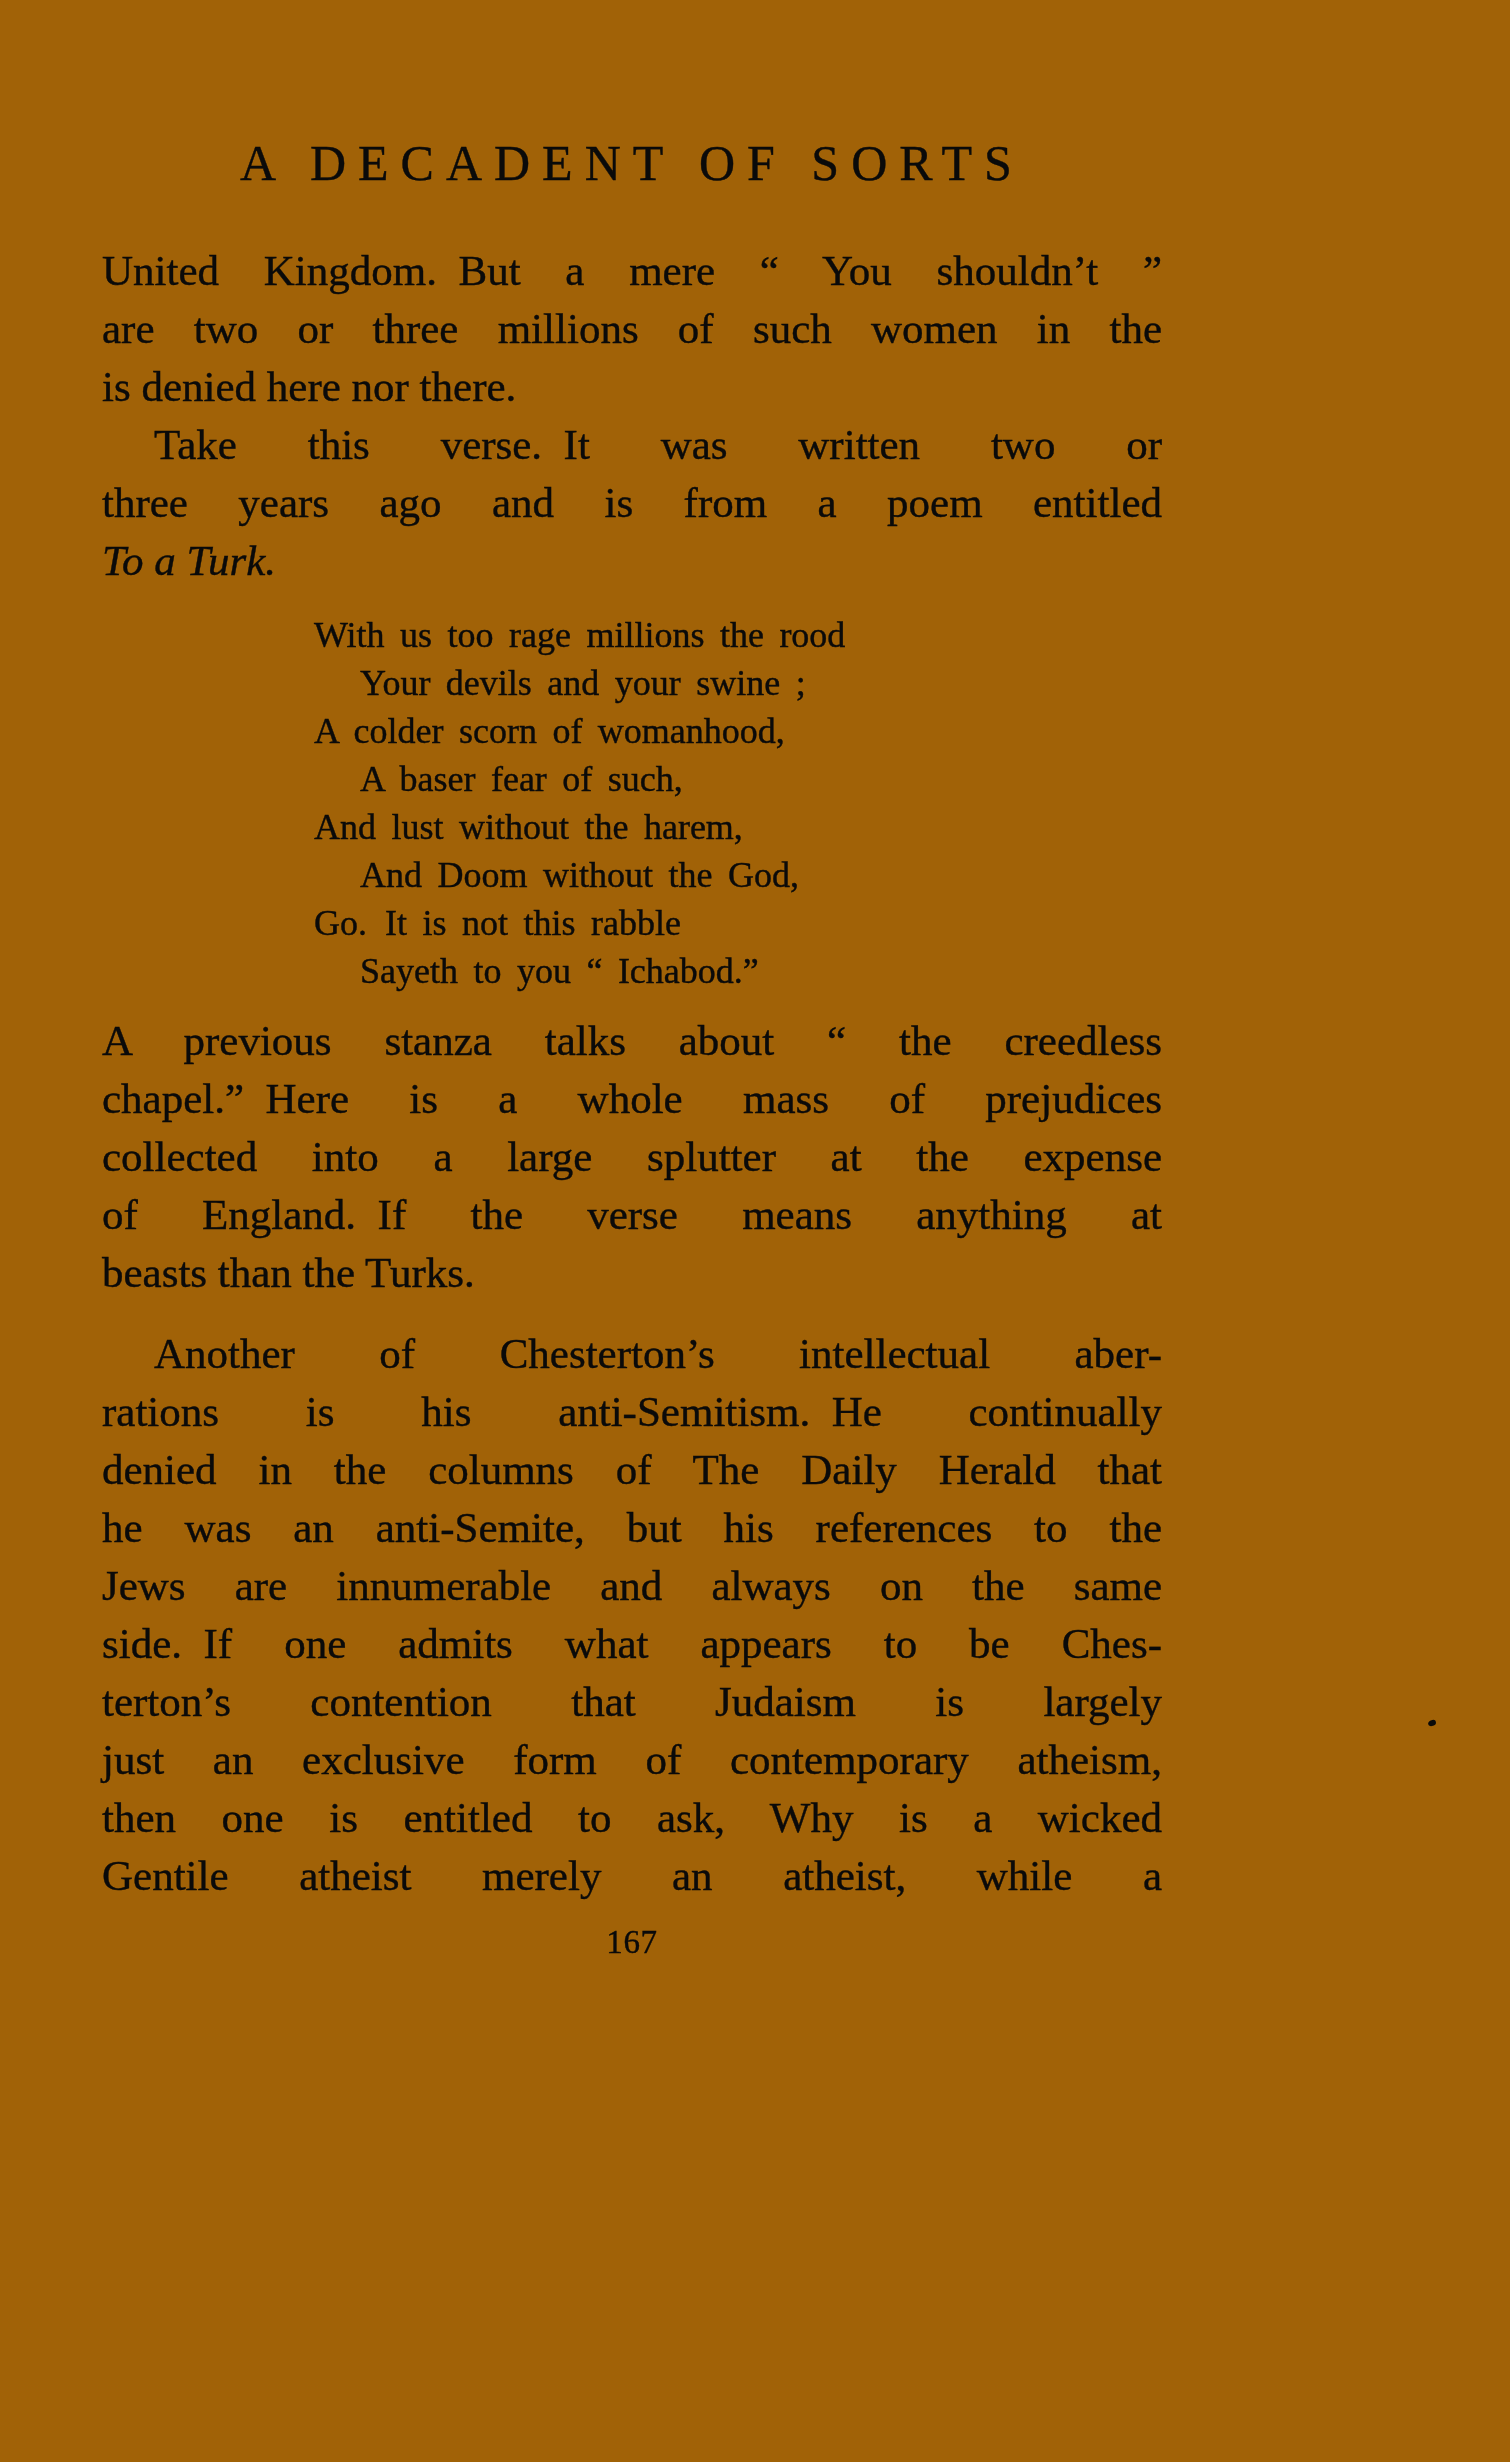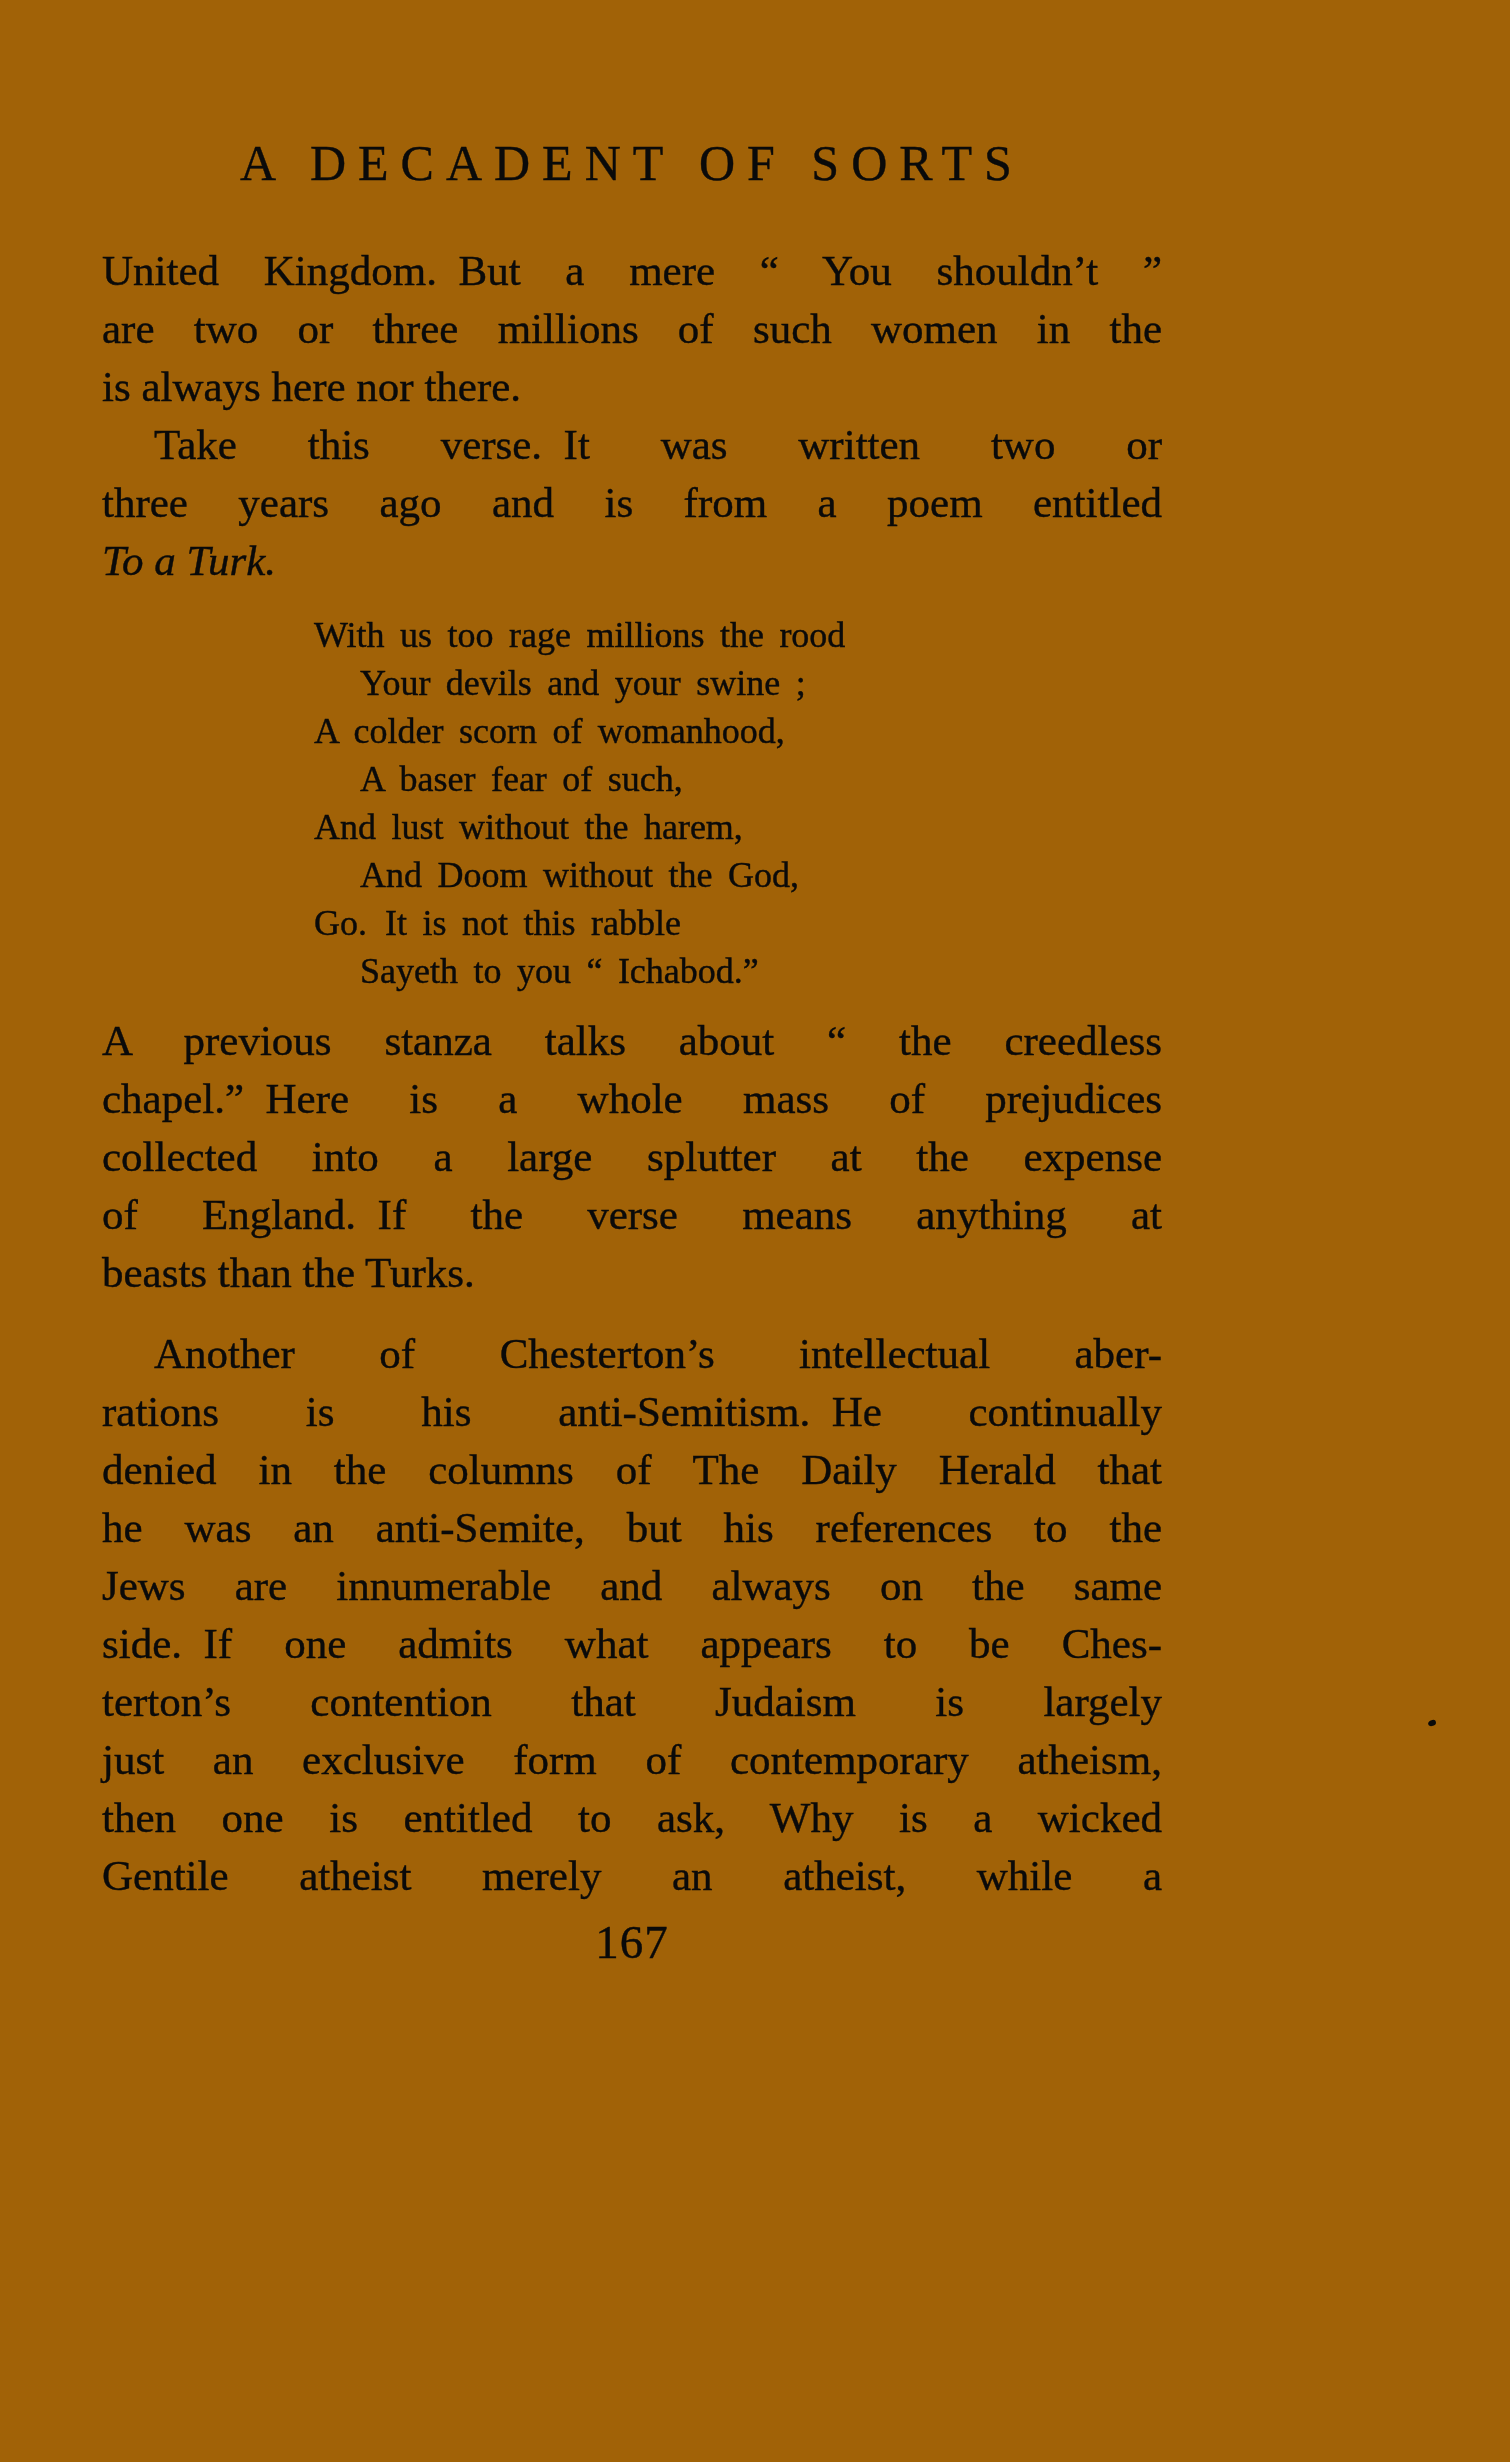--- a/index.html
+++ b/index.html
@@ -39,21 +39,21 @@
   .poem {
     margin: 20.5px 0 17.5px 212px;
     font-size: 36px;
     line-height: 48px;
     word-spacing: 0.18em;
   }
   .pi { margin-left: 46px; }
   .pagenum {
     margin-top: 7.6px;
     text-align: center;
-    font-size: 47px;
+    font-size: 33px;
     line-height: 58px;
     letter-spacing: 0.02em;
   }
   .speck {
     position: absolute;
     left: 1428px;
     top: 1720px;
     width: 8.4px;
     height: 6px;
     background: #0a0a0a;
@@ -66,21 +66,21 @@
 
 <div class="page">
 
   <div class="running-head">A DECADENT OF SORTS</div>
 
   <div class="text-col">
 
     <div>
       <div class="line jl">United Kingdom. But a mere “ You shouldn’t ”</div>
       <div class="line jl">are two or three millions of such women in the</div>
-      <div class="line">is always here nor there.</div>
+      <div class="line">is denied here nor there.</div>
     </div>
 
     <div>
       <div class="line jl ind">Take this verse. It was written two or</div>
       <div class="line jl">three years ago and is from a poem entitled</div>
       <div class="line italic">To a Turk.</div>
     </div>
 
     <div class="poem">
       <div class="line">With us too rage millions the rood</div>

